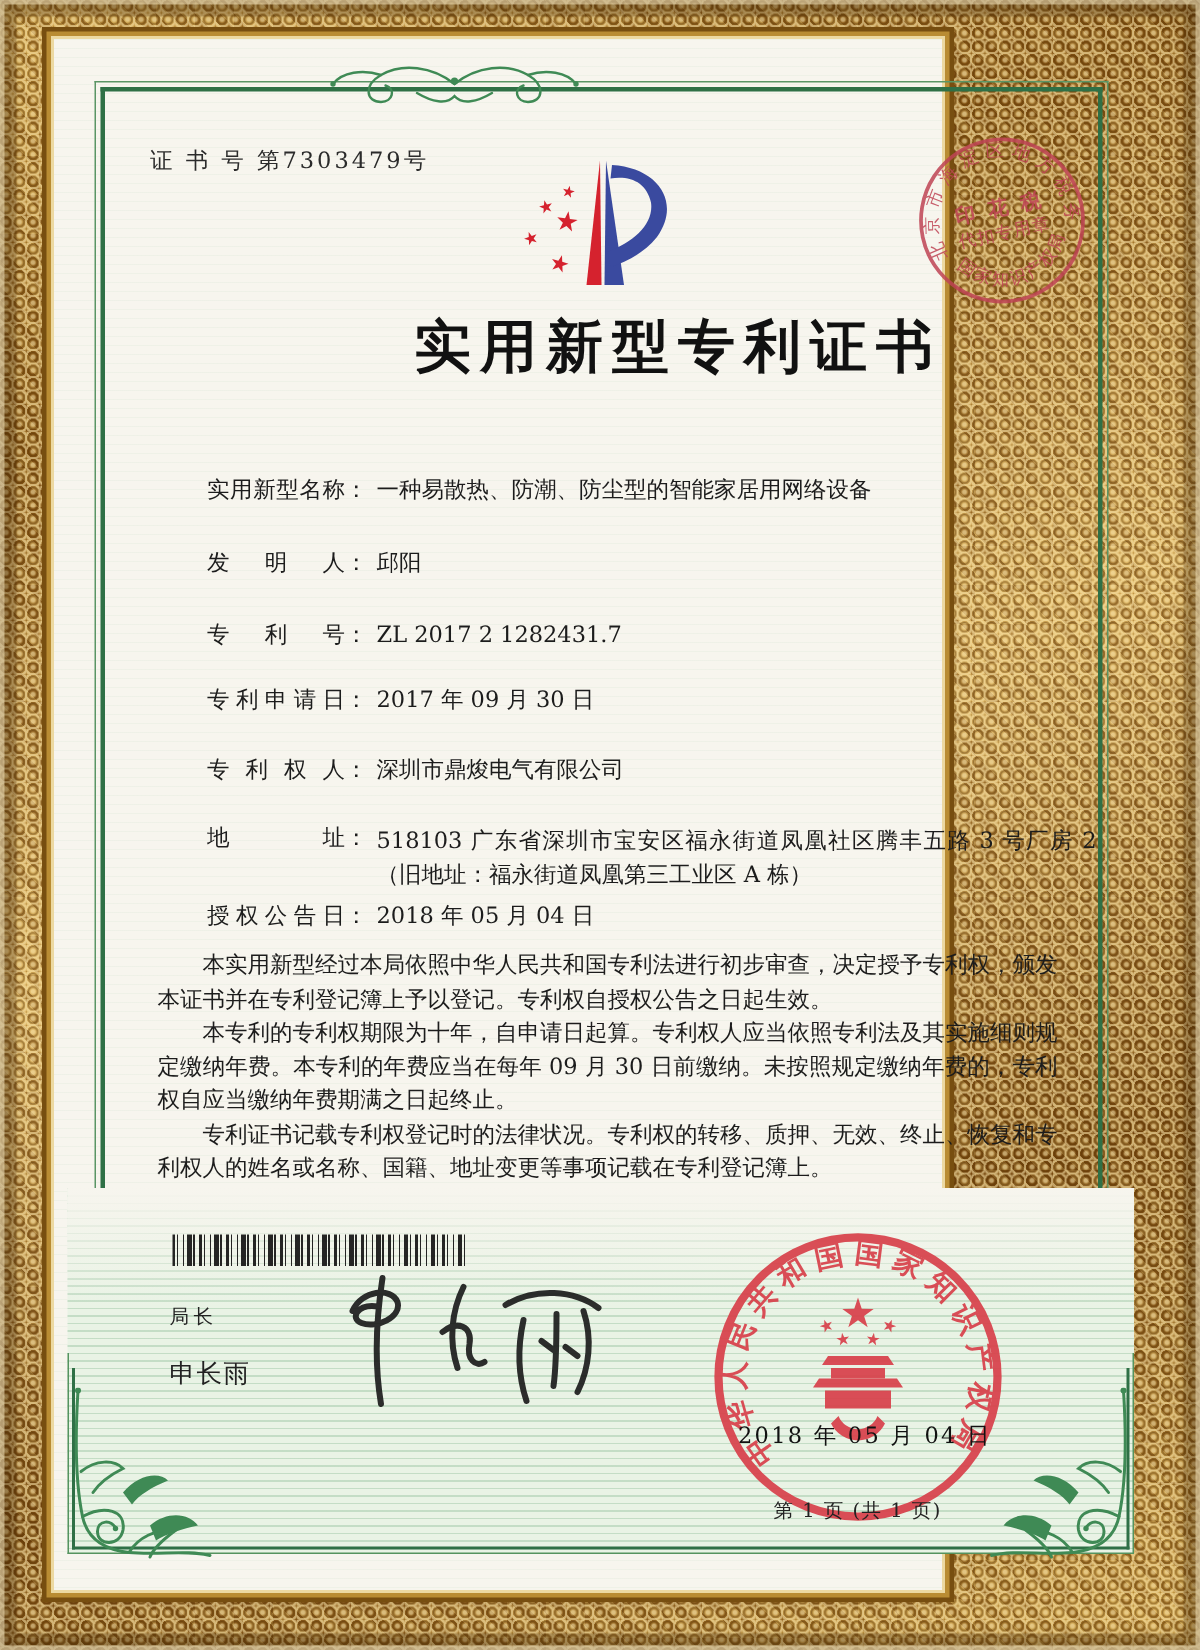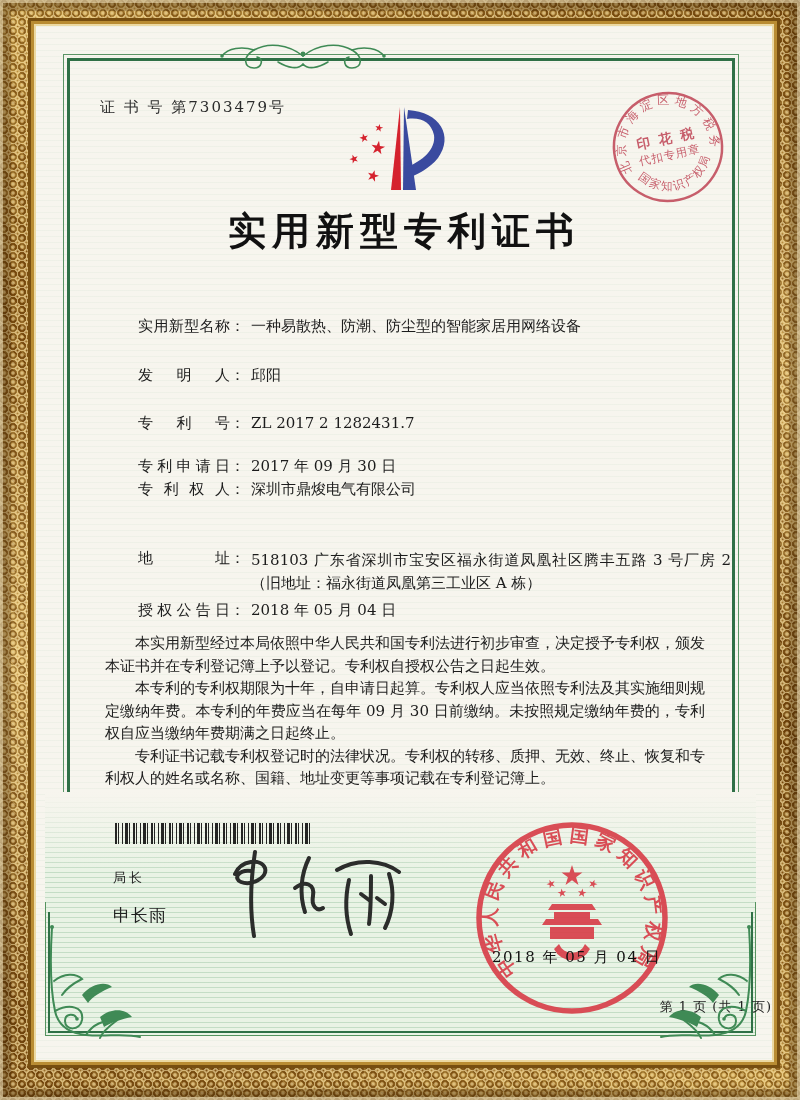--- a/index.html
+++ b/index.html
@@ -9,35 +9,35 @@
     background-color:#a97c2a;
     background-image:
       repeating-radial-gradient(circle at 4px 4px, rgba(255,236,180,.55) 0 1.2px, rgba(120,70,10,0) 2.2px, rgba(80,45,5,.45) 3px, rgba(120,70,10,0) 4px),
       repeating-linear-gradient(45deg, rgba(255,220,140,.22) 0 6px, rgba(110,60,10,.28) 6px 12px),
       linear-gradient(160deg,#c79a40 0%,#8a5a14 22%,#d2a855 48%,#7c4e10 74%,#c79a40 100%);
     background-size:9px 9px,26px 26px,100% 100%;
   }
   .frame-edge{position:absolute;inset:0;pointer-events:none;z-index:5;
     box-shadow:inset 0 0 0 3px rgba(255,240,200,.55), inset 0 0 0 11px rgba(80,45,5,.30), inset 0 0 18px rgba(0,0,0,.40);}
   .paper{
-    position:absolute;left:36px;top:26px;width:736px;height:1034px;z-index:2;
+    position:absolute;left:36px;top:26px;width:592px;height:1034px;z-index:2;
     background-color:#f7f5ee;
     background-image:repeating-linear-gradient(180deg, rgba(140,190,150,.08) 0 1px, rgba(0,0,0,0) 1px 6px);
     box-shadow:0 0 0 2px #ecd9a2,0 0 0 5px #b98c33,0 0 0 8px #774e10,3px 4px 8px rgba(50,25,0,.55);
   }
   
   .main-border{position:absolute;left:27px;top:28px;width:674px;height:865px;border:1px solid #5a9565;border-bottom:none;}
   .main-border::before{content:"";position:absolute;left:3px;right:3px;top:3px;bottom:0;border:3px solid #2f7046;border-bottom:none;}
   .tip{position:absolute;bottom:-9px;width:0;height:0;border-left:5px solid transparent;border-right:5px solid transparent;border-top:10px solid #2f7046;}
   .tip.l{left:-2px}.tip.r{right:-2px}
   .top-flourish{position:absolute;left:182px;top:14px;}
 
   .cert-no{position:absolute;left:64px;top:72px;font-size:15px;letter-spacing:2px;color:#2b2b2b;}
   .logo{position:absolute;left:301px;top:62px;}
-  .title{position:absolute;left:0;right:0;top:180px;text-align:center;font-size:38px;font-weight:bold;letter-spacing:6px;color:#111;}
+  .title{position:absolute;left:0;right:0;top:180px;text-align:right;font-size:38px;font-weight:bold;letter-spacing:6px;color:#111;}
 
   .field{position:absolute;left:69px;font-size:15px;color:#1c1c1c;white-space:nowrap;margin-left:33px;}
   .flabel{display:inline-block;width:92px;text-align:justify;text-align-last:justify;vertical-align:top;}
   .colon{vertical-align:top;}
   .fvalue{margin-left:6px;vertical-align:top;}
   .fvalue.wrap{display:inline-block;white-space:normal;width:480px;line-height:23px;text-align:justify;}
   .grant-no{position:absolute;left:349px;top:0;}
 
   .body-text{position:absolute;left:69px;top:606px;width:600px;font-size:15px;line-height:22.5px;color:#1c1c1c;text-align:justify;}
   .body-text p{margin:0;text-indent:2em;}
@@ -116,21 +116,21 @@
   </div>
   <div class="field" style="top:340px">
     <span class="flabel">发明人</span><span class="colon">：</span><span class="fvalue">邱阳</span>
   </div>
   <div class="field" style="top:388px">
     <span class="flabel">专利号</span><span class="colon">：</span><span class="fvalue">ZL 2017 2 1282431.7</span>
   </div>
   <div class="field" style="top:431px">
     <span class="flabel">专利申请日</span><span class="colon">：</span><span class="fvalue">2017 年 09 月 30 日</span>
   </div>
-  <div class="field" style="top:454px">
+  <div class="field" style="top:478px">
     <span class="flabel">专利权人</span><span class="colon">：</span><span class="fvalue">深圳市鼎焌电气有限公司</span>
   </div>
   <div class="field" style="top:523px">
     <span class="flabel">地址</span><span class="colon">：</span><span class="fvalue wrap">518103 广东省深圳市宝安区福永街道凤凰社区腾丰五路 3 号厂房 2（旧地址：福永街道凤凰第三工业区 A 栋）</span>
   </div>
   <div class="field" style="top:575px">
     <span class="flabel">授权公告日</span><span class="colon">：</span><span class="fvalue">2018 年 05 月 04 日</span>
   </div>
 
   <div class="body-text">

